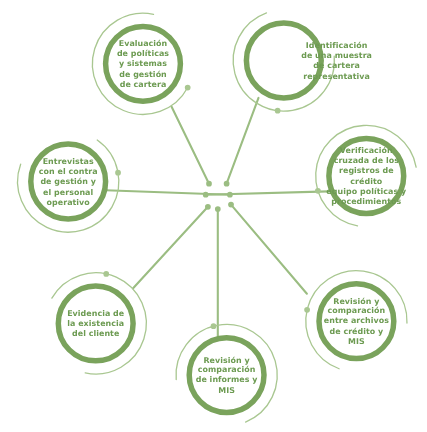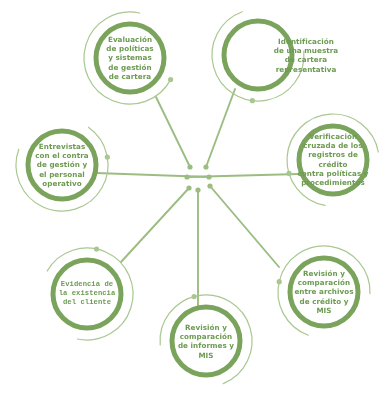--- a/index.html
+++ b/index.html
@@ -94,32 +94,32 @@
 y sistemas
 de gestión
 de cartera</div>
       <div class="node-label" style="left: 258px; top: 55px; width: 74px; margin-left: 48px;">Identificación
 de una muestra
 de cartera
 representativa</div>
       <div class="node-label" style="left: 333px; top: 160px; width: 74px;">Verificación
 cruzada de los
 registros de crédito
-contra políticas y
+equipo políticas y
 procedimientos</div>
       <div class="node-label" style="left: 324px; top: 292px; width: 74px;">Revisión y
 comparación
 entre archivos
 de crédito y
 MIS</div>
       <div class="node-label" style="left: 206px; top: 341px; width: 74px;">Revisión y
 comparación
 de informes y
 MIS</div>
-      <div class="node-label" style="left: 87px; top: 294px; width: 74px; font-family: Liberation Mono, monospace;">Evidencia de
+      <div class="node-label" style="left: 87px; top: 294px; width: 74px;">Evidencia de
 la existencia
 del cliente</div>
       <div class="node-label" style="left: 62px; top: 165px; width: 74px;">Entrevistas
 con el contra
 de gestión y
 el personal
 operativo</div>
     </div>
 </div>
 

